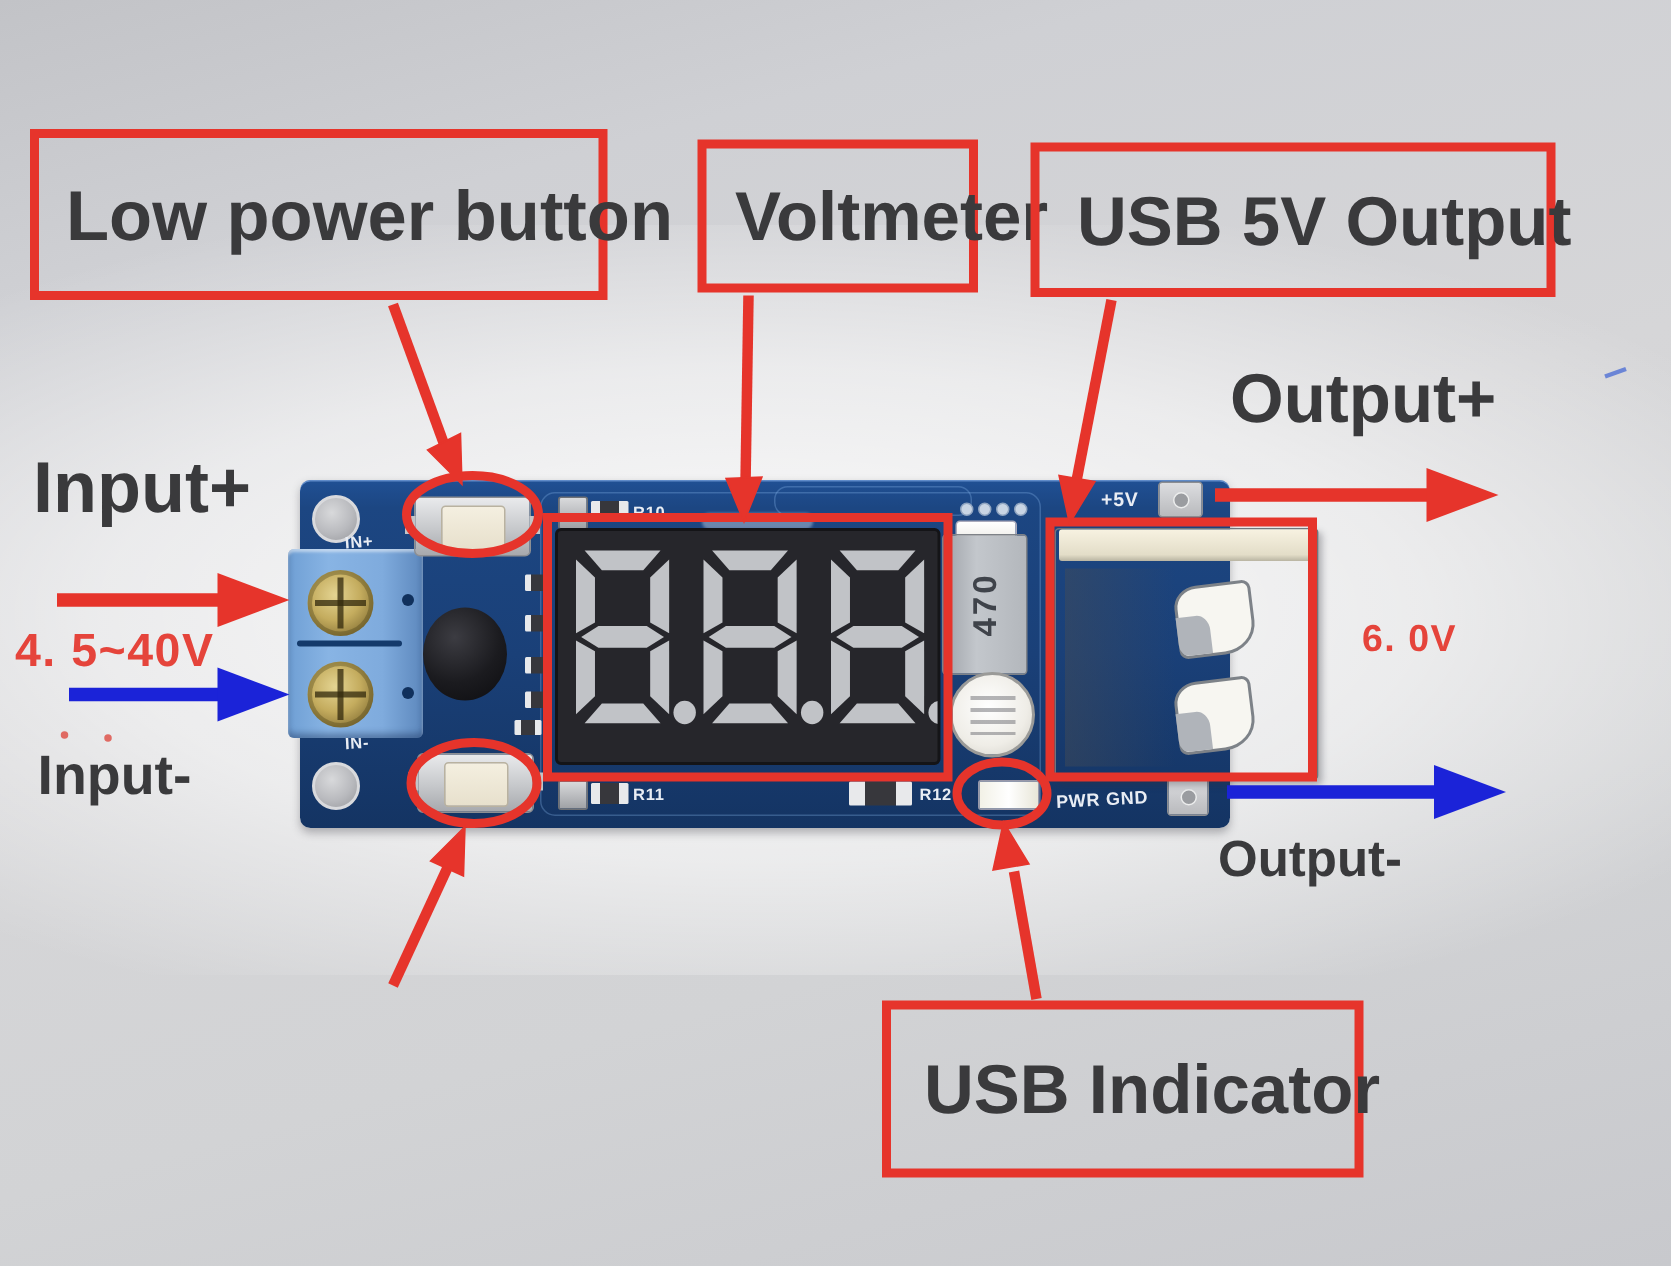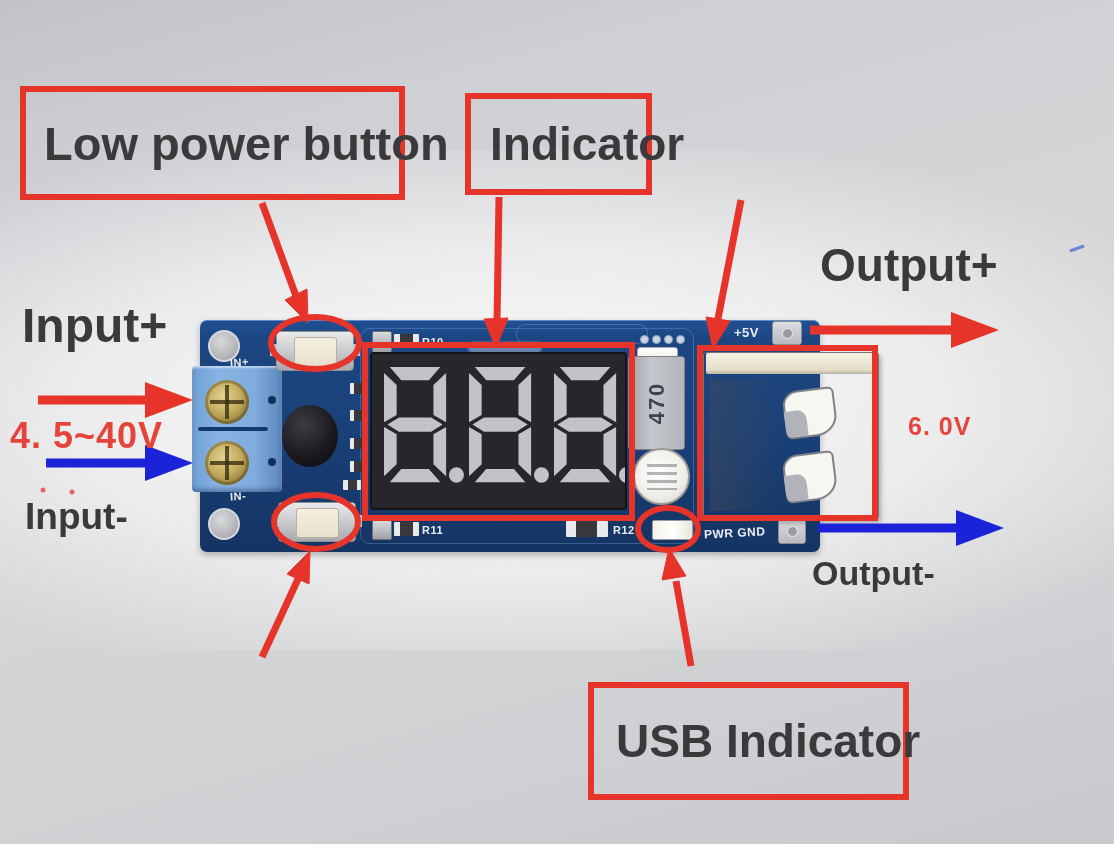--- a/index.html
+++ b/index.html
@@ -70,29 +70,29 @@
   .callout{position:absolute;border:6px solid #e6342b;display:flex;align-items:center;box-sizing:border-box;padding-left:12px;}
   .callout span{font-weight:bold;color:#3a3a3c;white-space:nowrap;line-height:1;}
   .box-lowpower{left:20px;top:86px;width:385px;height:114px;}
   .box-lowpower span{font-size:47px;padding-left:6px;}
   .box-voltmeter{left:465px;top:93px;width:187px;height:102px;}
   .box-voltmeter span{font-size:46px;padding-left:7px;}
   .box-usb{left:687px;top:95px;width:350px;height:103px;}
   .box-usb span{font-size:46px;padding-left:13px;}
   .box-outbtn{left:65px;top:658px;width:418px;height:115px;}
   .box-outbtn span{font-size:46px;padding-left:42px;}
-  .box-usbind{left:588px;top:667px;width:321px;height:118px;margin-top:15px;}
+  .box-usbind{left:588px;top:667px;width:321px;height:118px;}
   .box-usbind span{font-size:46px;padding-left:10px;}
   .freelbl{position:absolute;font-weight:bold;color:#3a3a3c;white-space:nowrap;line-height:1;}
   .lbl-inputplus{left:22px;top:302px;font-size:48px;}
   .lbl-inputminus{left:25px;top:498px;font-size:37px;}
   .lbl-outputplus{left:820px;top:242px;font-size:46px;}
   .lbl-outputminus{left:812px;top:556px;font-size:34px;}
   .redlbl{position:absolute;font-weight:bold;color:#e5443b;white-space:nowrap;line-height:1;}
-  .lbl-vin{left:10px;top:418px;font-size:36px;letter-spacing:1px;}
+  .lbl-vin{left:10px;top:418px;font-size:31px;letter-spacing:1px;}
   .lbl-vout{left:908px;top:414px;font-size:25px;letter-spacing:1px;}
 </style>
 </head>
 <body>
 
 <div class="scene">
   <div class="bg-sheet"></div>
 
   <div class="board">
     <div class="trace" style="left:160px;top:8px;width:332px;height:214px;"></div>
@@ -221,21 +221,24 @@
 
     <line x1="1070" y1="251" x2="1084" y2="246" stroke="#6b85d6" stroke-width="3"></line>
     <circle cx="43" cy="490" r="2.5" fill="#e06a63"></circle>
     <circle cx="72" cy="492" r="2.5" fill="#e06a63"></circle>
   </svg>
 
   <div class="callout box-lowpower">
     <span>Low power button</span>
   </div>
   <div class="callout box-voltmeter">
-    <span>Indicator</span>
+    <span>Voltmeter</span>
+  </div>
+  <div class="callout box-usb">
+    <span>USB 5V Output</span>
   </div>
   <div class="callout box-usbind">
     <span>USB Indicator</span>
   </div>
 
   <div class="freelbl lbl-inputplus">Input+</div>
   <div class="freelbl lbl-inputminus">Input-</div>
   <div class="freelbl lbl-outputplus">Output+</div>
   <div class="freelbl lbl-outputminus">Output-</div>
   <div class="redlbl lbl-vin">4. 5~40V</div>

